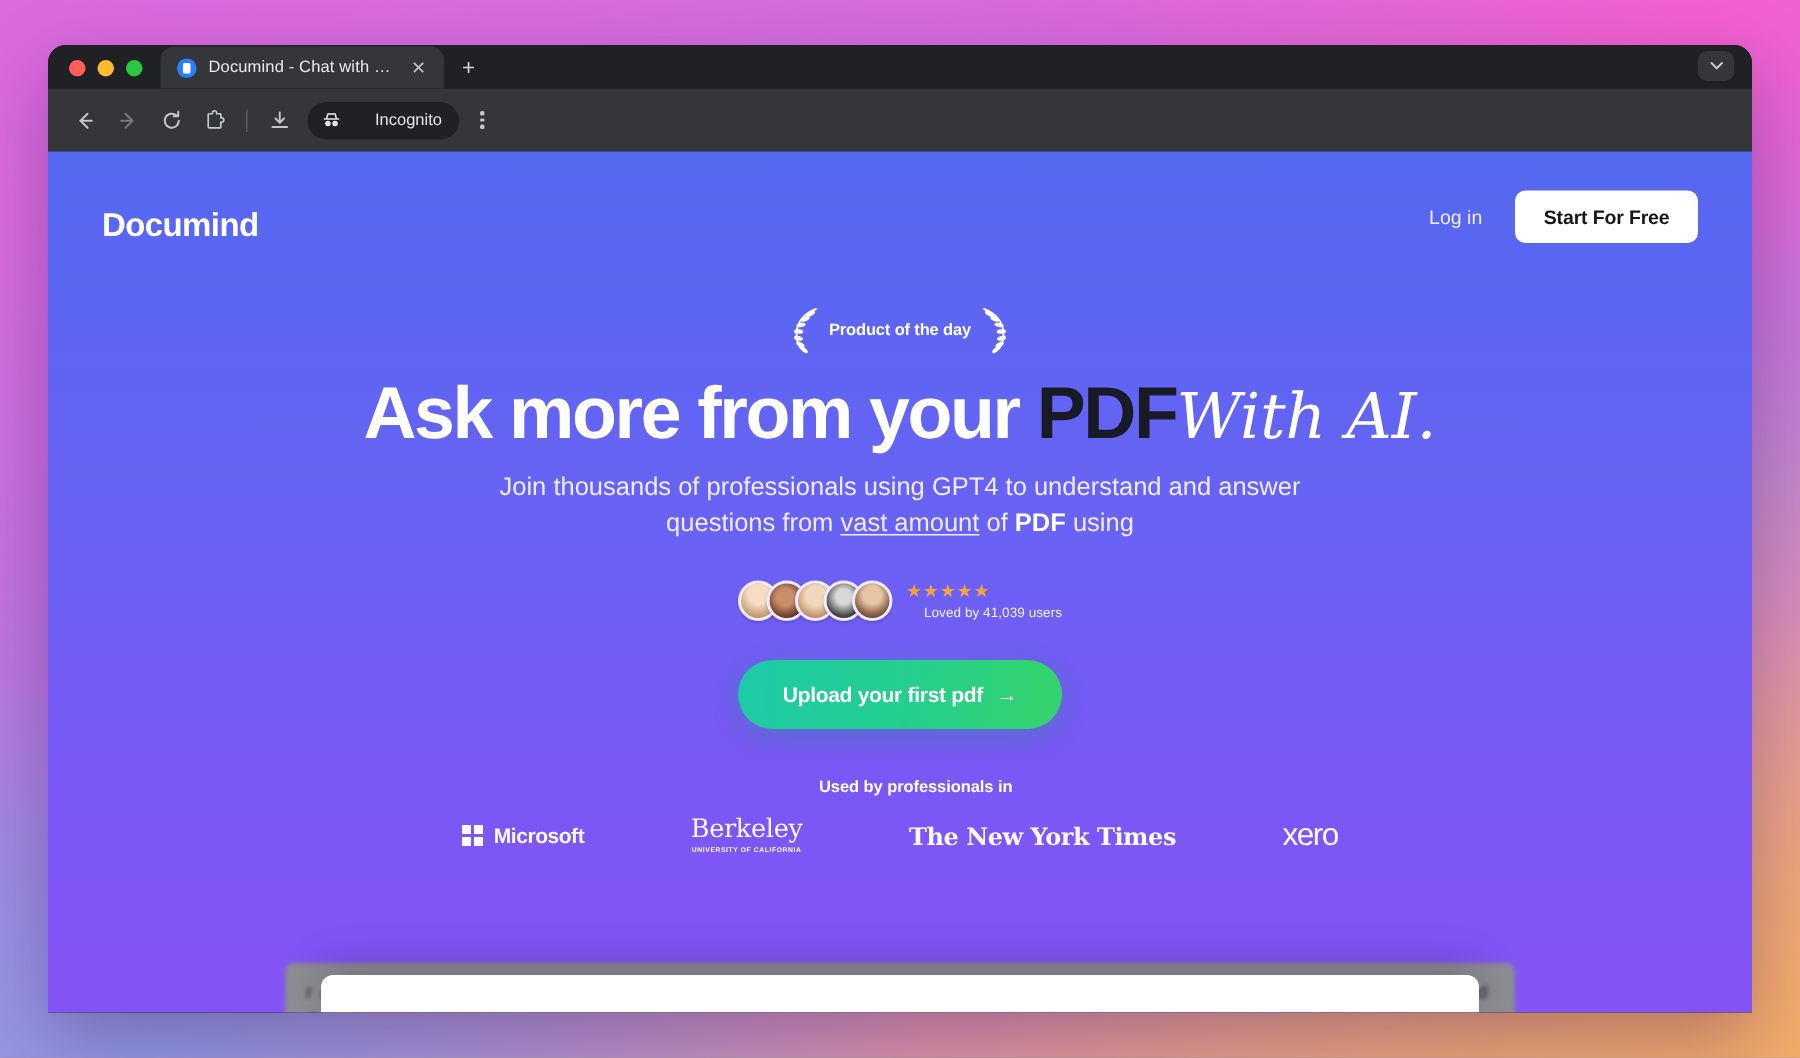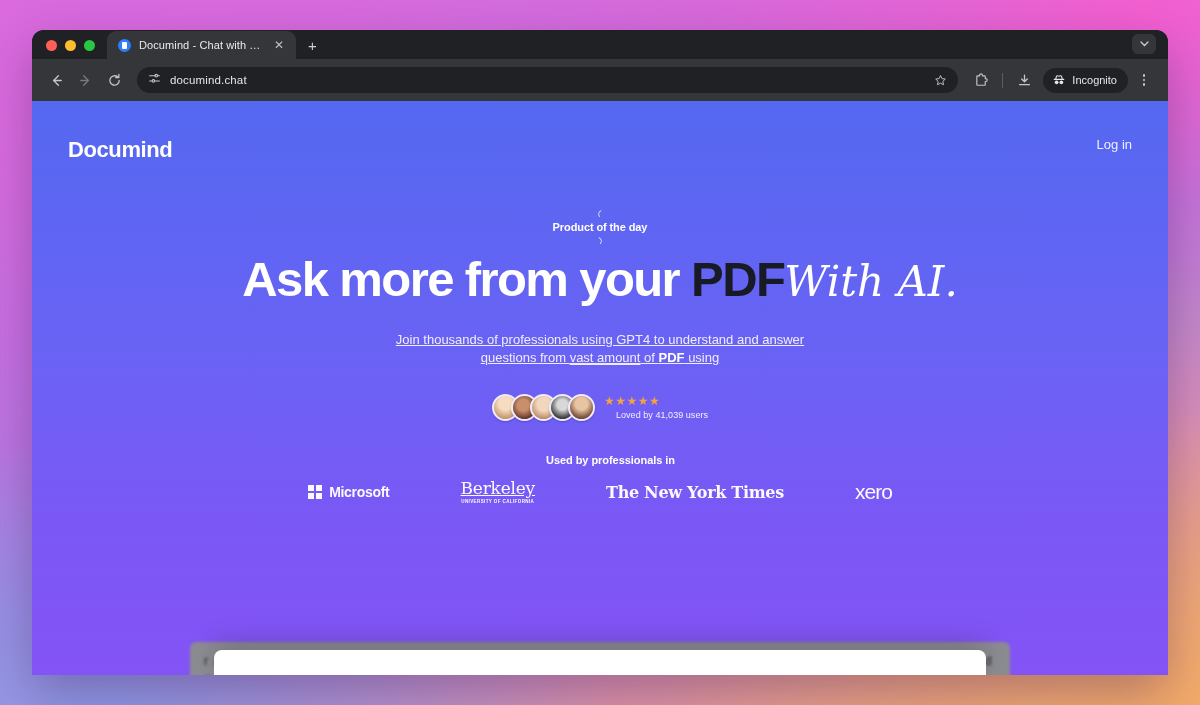--- a/index.html
+++ b/index.html
@@ -58,21 +58,21 @@
   .tb-icon svg { display:block; }
   .omnibox {
     flex:1; height:26px; background:#202124; border-radius:14px; display:flex;
     align-items:center; gap:9px; padding:0 11px; margin:0 7px;
   }
   .omni-url { font-size:11.5px; color:#e3e5e8; letter-spacing:.15px; }
   .omni-right { margin-left:auto; display:flex; align-items:center; }
   .tb-sep { width:1px; height:15px; background:#5a5c60; margin:0 5px; }
   .incognito-pill {
     height:25px; background:#202124; border-radius:13px; display:flex; align-items:center;
-    gap:6px; padding:0 11px 0 9px; color:#e3e5e8; font-size:11px; margin-left:3px;
+    gap:22px; padding:0 11px 0 9px; color:#e3e5e8; font-size:11px; margin-left:3px;
   }
   .kebab { display:flex; flex-direction:column; gap:2px; align-items:center; }
   .kebab span { width:2.5px; height:2.5px; border-radius:50%; background:#c4c7ca; display:block; }
 
   
   .page {
     position:absolute; left:0; right:0; top:71px; bottom:0;
     background:linear-gradient(180deg,#5468f0 0%, #6a62f4 45%, #7a58f5 72%, #8453f5 100%);
     overflow:hidden;
   }
@@ -81,36 +81,36 @@
   .logo { font-size:22px; font-weight:700; color:#fff; letter-spacing:-.4px;margin-top:12px; }
   .hdr-right { margin-left:auto; display:flex; align-items:center; gap:22px; }
   .login { font-size:13px; color:#f0eeff; }
   .cta-white {
     background:#fff; color:#15161c; font-size:13px; font-weight:700;
     padding:10px 19px; border-radius:7px; border:none; letter-spacing:-.1px;
   }
 
   .hero { text-align:center; padding-top:40px; }
 
-  .potd { display:inline-flex; align-items:center; justify-content:center; gap:4px; height:34px;flex-direction:column; }
+  .potd { display:inline-flex; align-items:center; justify-content:center; gap:4px; height:34px; }
   .laurel { width:22px; height:32px; display:block; }
   .potd-text { font-size:11px; font-weight:700; color:#fff; letter-spacing:-.1px; }
 
   h1.headline {
     margin-top:9px; font-size:49px; font-weight:800; color:#fff;
     letter-spacing:-1.6px; line-height:1.08; white-space:nowrap;
   }
   h1.headline .pdf { color:#181a26; }
   h1.headline .withai {
     font-family:"DejaVu Serif", serif; font-style:italic; font-weight:400;
     font-size:42px; letter-spacing:0px; color:#fff;
   }
 
   .sub {
-    margin-top:25px; font-size:13px; color:#efedfd; line-height:1.42; font-weight:400;text-decoration:underline;
+    margin-top:10px; font-size:17px; color:#efedfd; line-height:1.42; font-weight:400;
   }
   .sub .u { text-decoration:underline; text-underline-offset:2px; }
   .sub b { font-weight:700; color:#fff; }
 
   .social { margin-top:26px; display:flex; align-items:center; justify-content:center; gap:9px; }
   .avatars { display:flex; }
   .av {
     width:27px; height:27px; border-radius:50%; border:2px solid #eeeaff;
     margin-left:-8px; background-size:cover; box-shadow:0 1px 2px rgba(0,0,0,.2);
   }
@@ -137,21 +137,21 @@
   }
   .brands {
     margin-top:14px; display:flex; align-items:center; justify-content:center; gap:71px;
     color:#fff; opacity:.97;
   }
   .brand { display:flex; align-items:center; gap:7px; }
   .ms-grid { display:grid; grid-template-columns:6px 6px; grid-template-rows:6px 6px; gap:2px; }
   .ms-grid i { display:block; background:#fff; }
   .ms-name { font-size:14px; font-weight:700; letter-spacing:-.3px; }
   .berkeley { text-align:center; line-height:1; }
-  .berkeley .b1 { font-family:"DejaVu Serif", serif; font-size:17px; letter-spacing:-.2px;text-decoration:underline; }
+  .berkeley .b1 { font-family:"DejaVu Serif", serif; font-size:17px; letter-spacing:-.2px; }
   .berkeley .b2 { font-size:4.5px; font-weight:700; letter-spacing:.4px; margin-top:3px; }
   .nyt { font-family:"DejaVu Serif", serif; font-size:16px; font-weight:700; letter-spacing:-.3px; }
   .xero { font-size:21px; font-weight:400; letter-spacing:-1px; }
 
   
   .doc-preview {
     position:absolute; left:158px; right:158px; top:541px; height:104px;
     background:#8c8c93; border-radius:6px 6px 0 0; overflow:hidden;
     filter:blur(1.4px); padding:10px 14px; color:#24242c;
     font-size:12px; line-height:1.62; letter-spacing:.2px; word-spacing:2px;
@@ -205,35 +205,20 @@
           <path d="M6 3l5 5-5 5" stroke="#76797d" stroke-width="1.4" fill="none" stroke-linecap="round" stroke-linejoin="round"></path>
           <path d="M11 8H3" stroke="#76797d" stroke-width="1.4" stroke-linecap="round"></path>
         </svg>
     </span>
     <span class="tb-icon">
       <svg width="15" height="15" viewBox="0 0 16 16">
           <path d="M13 8a5 5 0 1 1-1.6-3.7" stroke="#c4c7ca" stroke-width="1.4" fill="none" stroke-linecap="round"></path>
           <path d="M12.6 1.6v3.2H9.4" stroke="#c4c7ca" stroke-width="1.4" fill="none" stroke-linecap="round" stroke-linejoin="round"></path>
         </svg>
     </span>
-    <div class="omnibox">
-      <span>
-        <svg width="13" height="13" viewBox="0 0 16 16">
-          <path d="M2 4.5h7M11.5 4.5h2.5M2 11h3.5M8 11h6" stroke="#c4c7ca" stroke-width="1.3" stroke-linecap="round"></path>
-          <circle cx="10.2" cy="4.5" r="1.6" stroke="#c4c7ca" stroke-width="1.3" fill="none"></circle>
-          <circle cx="6.7" cy="11" r="1.6" stroke="#c4c7ca" stroke-width="1.3" fill="none"></circle>
-        </svg>
-      </span>
-      <span class="omni-url">documind.chat</span>
-      <span class="omni-right">
-        <svg width="13" height="13" viewBox="0 0 16 16">
-            <path d="M8 1.9l1.8 3.8 4.1.5-3 2.9.8 4.1L8 11.3 4.3 13.2l.8-4.1-3-2.9 4.1-.5z" stroke="#c4c7ca" stroke-width="1.15" fill="none" stroke-linejoin="round"></path>
-          </svg>
-      </span>
-    </div>
     <span class="tb-icon">
       <svg width="15" height="15" viewBox="0 0 16 16">
           <path d="M6 2.4a1.5 1.5 0 0 1 3 0V3h2.4c.3 0 .6.3.6.6V6h.6a1.5 1.5 0 0 1 0 3H12v3.4c0 .3-.3.6-.6.6H3.6a.6.6 0 0 1-.6-.6V3.6c0-.3.3-.6.6-.6H6z" stroke="#c4c7ca" stroke-width="1.2" fill="none" stroke-linejoin="round"></path>
         </svg>
     </span>
     <span class="tb-sep"></span>
     <span class="tb-icon">
       <svg width="15" height="15" viewBox="0 0 16 16">
           <path d="M8 2.2v7M5 6.4L8 9.4l3-3" stroke="#c4c7ca" stroke-width="1.4" fill="none" stroke-linecap="round" stroke-linejoin="round"></path>
           <path d="M2.8 12.4h10.4" stroke="#c4c7ca" stroke-width="1.4" stroke-linecap="round"></path>
@@ -256,20 +241,21 @@
         </span>
     </span>
   </div>
 
   <div class="page">
 
     <div class="site-header">
       <div class="logo">Documind</div>
       <div class="hdr-right">
         <a class="login">Log in</a>
+        <button class="cta-white">Start For Free</button>
       </div>
     </div>
 
     <div class="hero">
 
       <div class="potd">
         <svg class="laurel" viewBox="0 0 22 32">
           <g stroke="#fff" stroke-width="1.3" fill="none" stroke-linecap="round">
             <path d="M17 2c-8 3-13 9-13 17 0 5 2 9 5 11"></path>
           </g>
@@ -317,20 +303,24 @@
           <span class="av av3"></span>
           <span class="av av4"></span>
           <span class="av av5"></span>
         </div>
         <div class="rating">
           <div class="stars">★★★★★</div>
           <div class="loved">Loved by 41,039 users</div>
         </div>
       </div>
 
+      <button class="upload-btn">
+        <span>Upload your first pdf</span>
+        <span>→</span>
+      </button>
 
       <div class="used-label">Used by professionals in</div>
 
       <div class="brands">
         <div class="brand">
           <span class="ms-grid">
               <i></i>
               <i></i>
               <i></i>
               <i></i>

